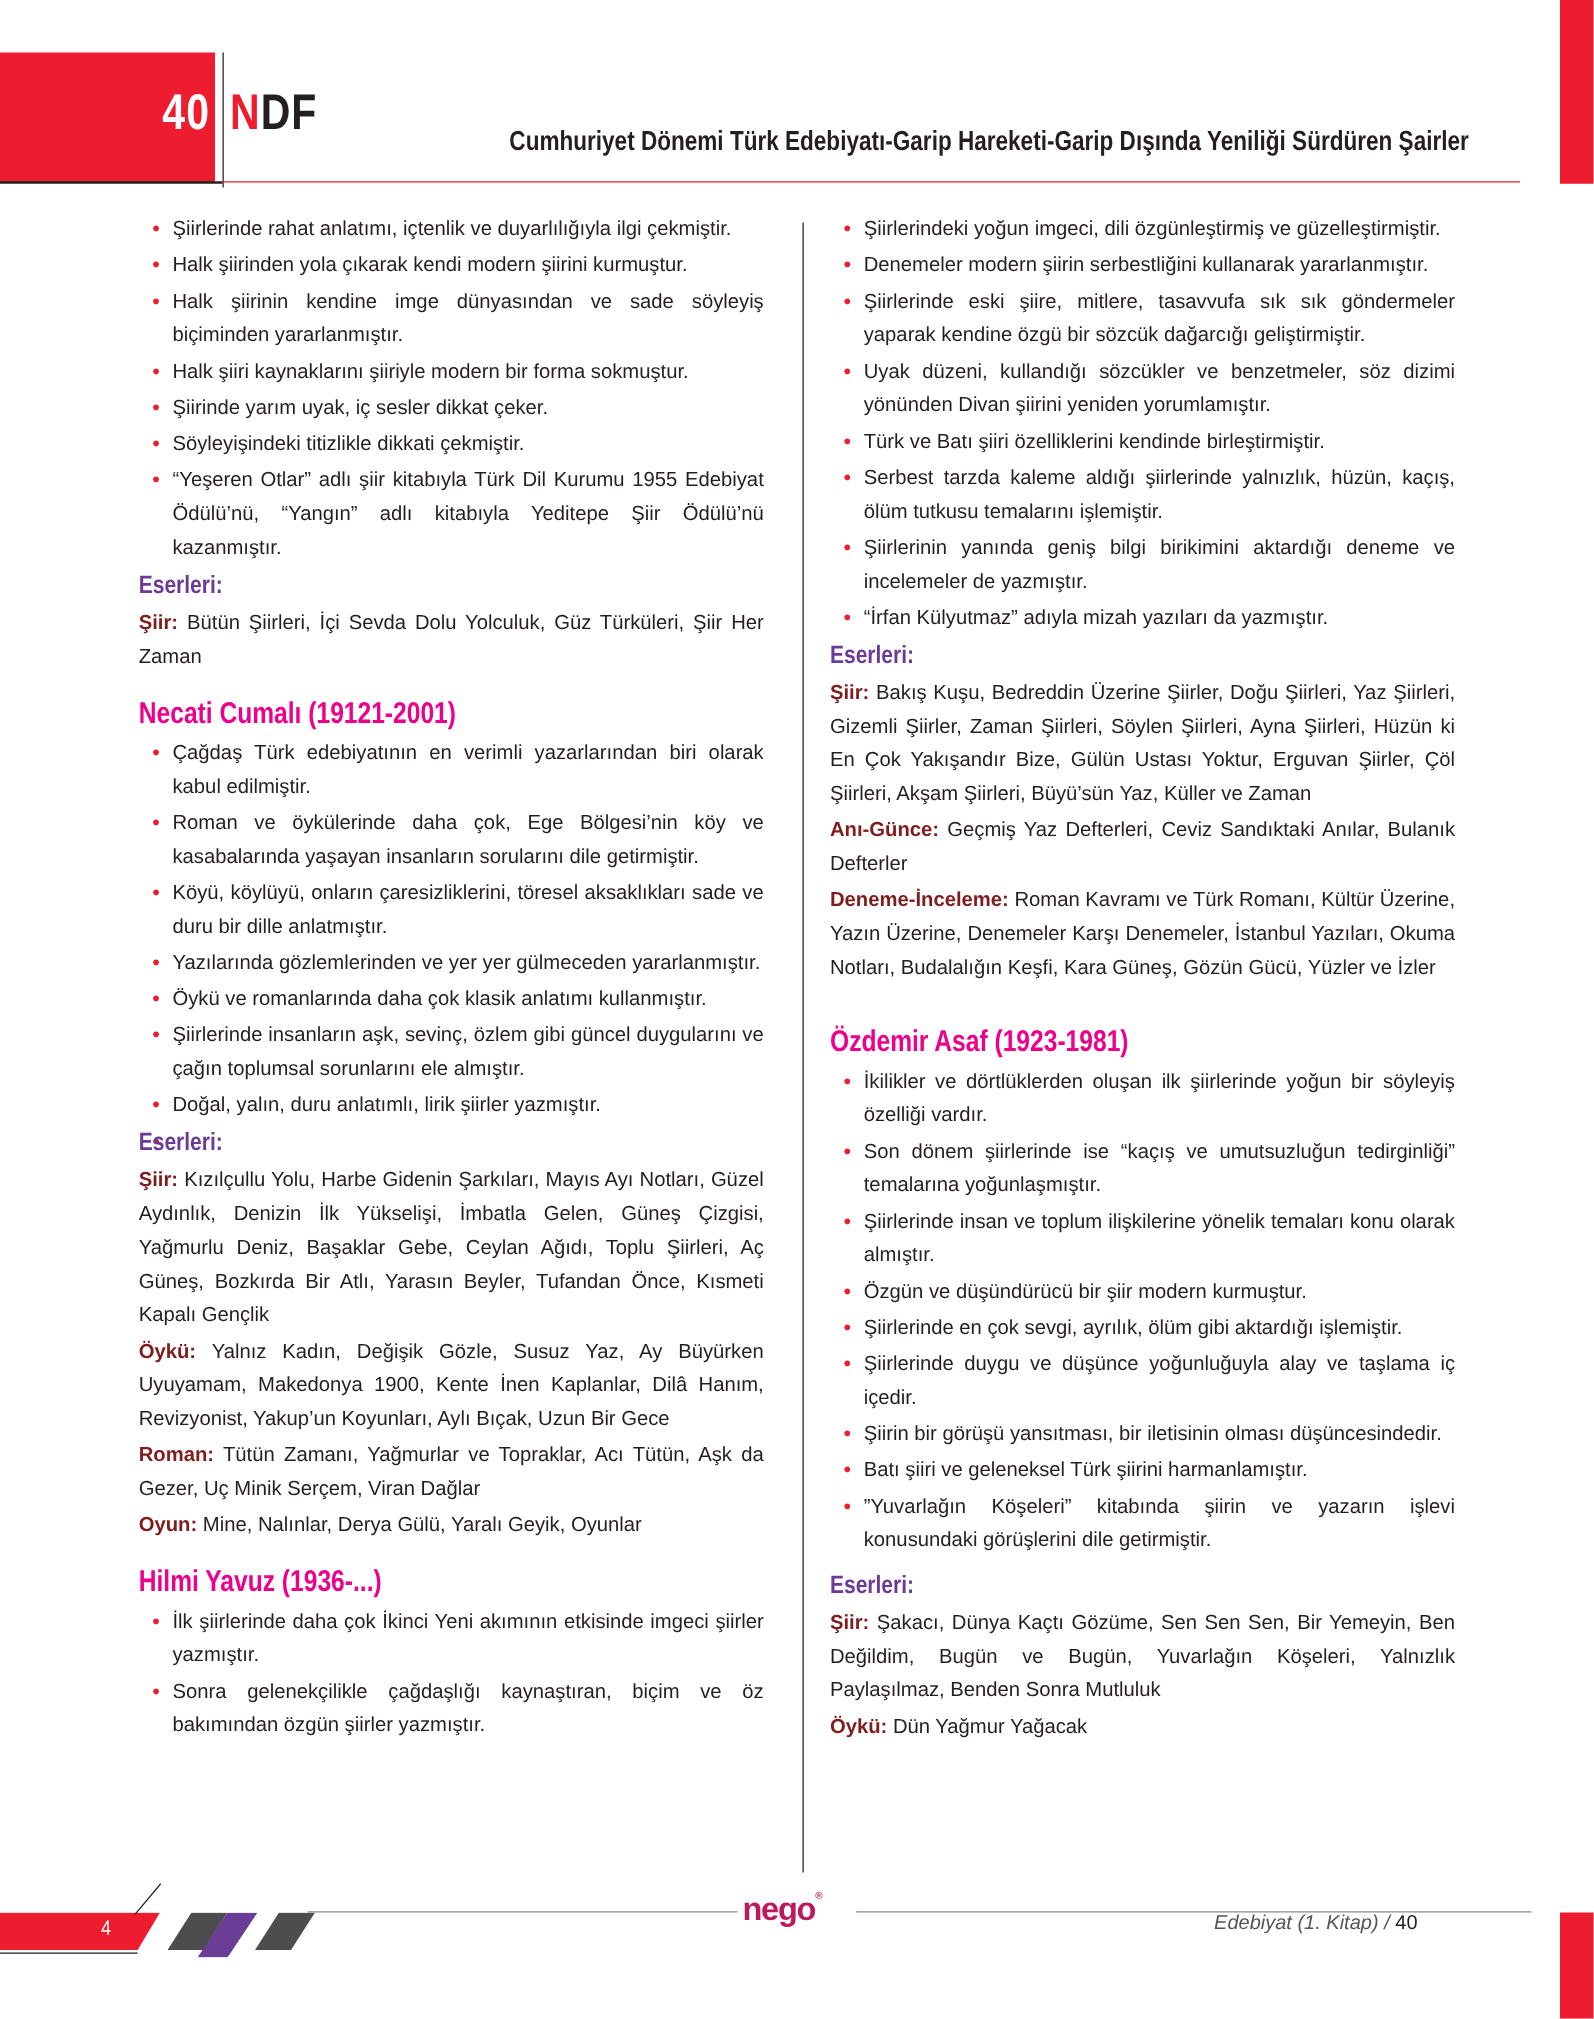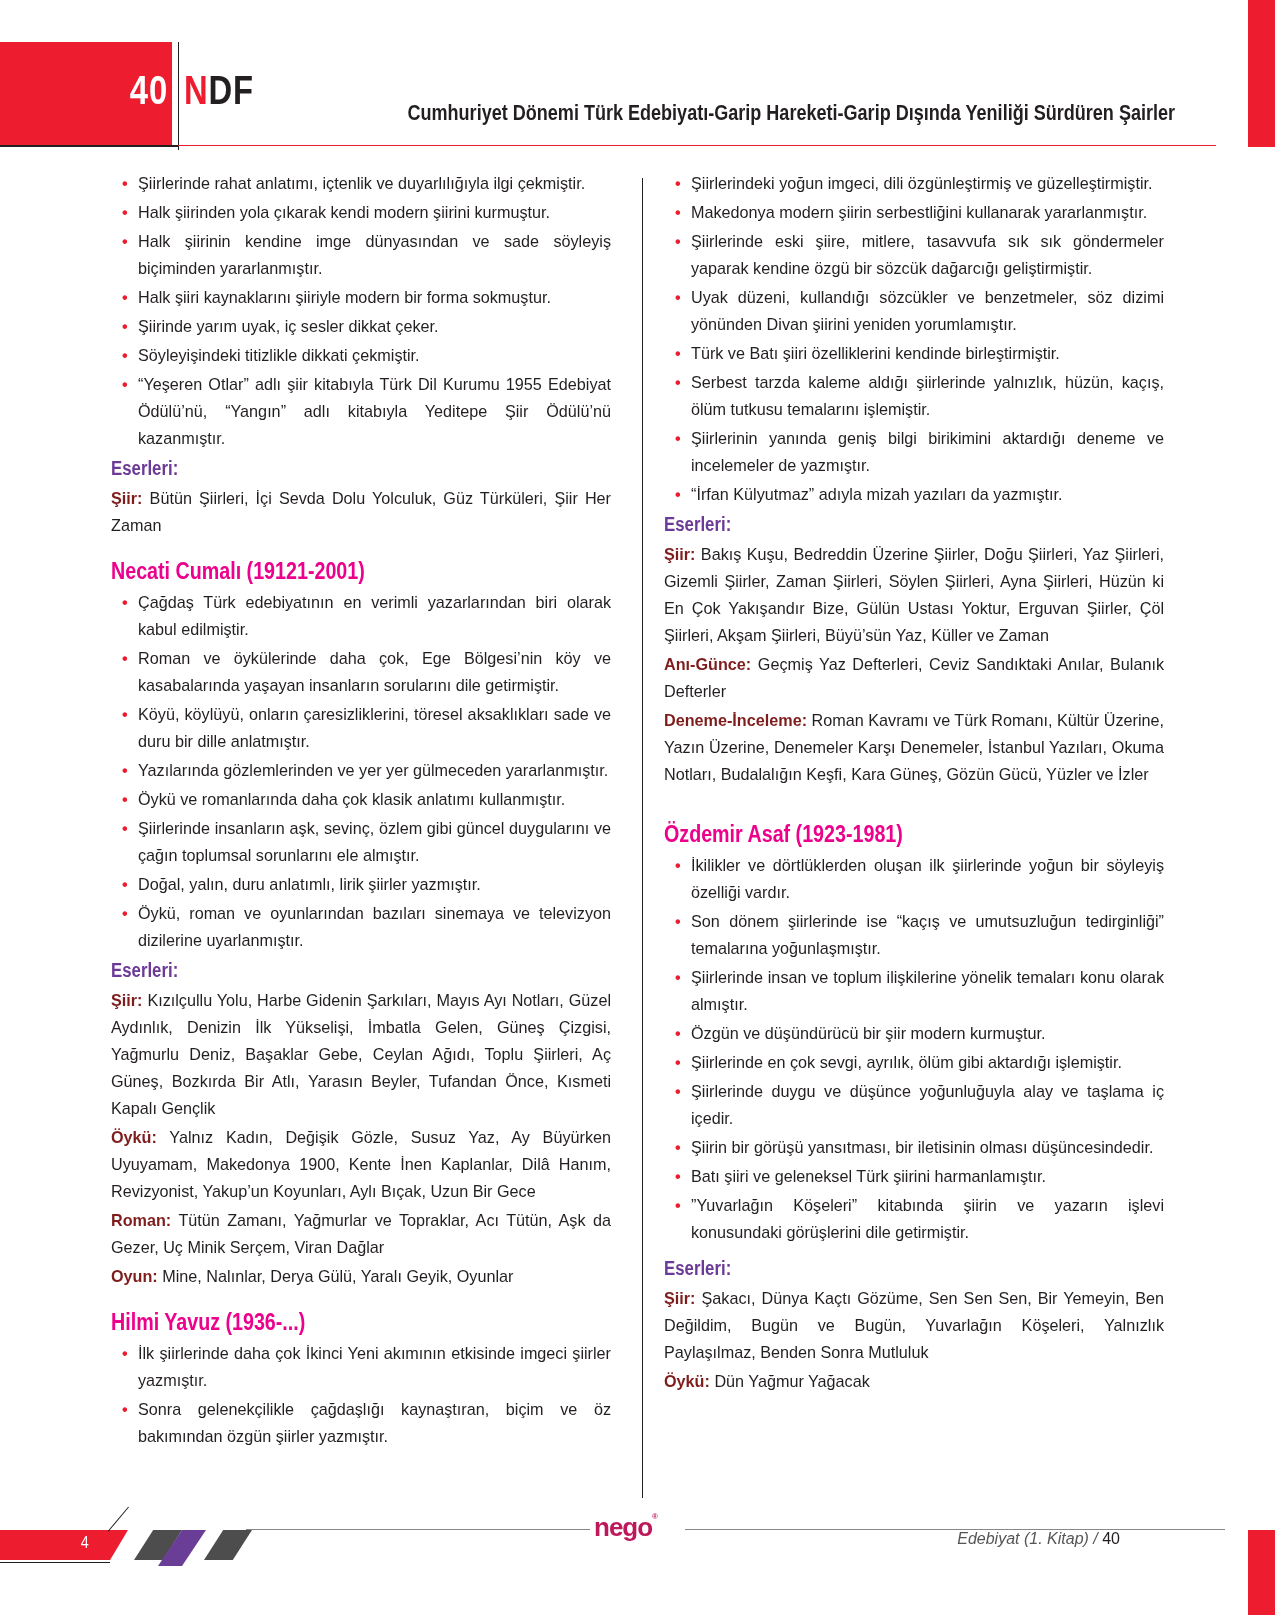--- a/index.html
+++ b/index.html
@@ -42,21 +42,21 @@
   .ftr-slash { position: absolute; left: 108px; top: 1531px; width: 32px; height: 1px; background: #231f20; transform: rotate(-50deg); transform-origin: left; }
   .ftr-stripe { position: absolute; top: 1530px; height: 30px; width: 48px; }
   .ftr-stripe.g1 { left: 134px; background: #4d4d4d; clip-path: polygon(40% 0, 100% 0, 60% 100%, 0 100%); }
   .ftr-stripe.p { left: 158px; background: #6a3d97; height: 36px; clip-path: polygon(50% 0, 100% 0, 50% 100%, 0 100%); }
   .ftr-stripe.g2 { left: 204px; background: #4d4d4d; clip-path: polygon(40% 0, 100% 0, 60% 100%, 0 100%); }
   .ftr-line { position: absolute; top: 1529px; height: 1px; background: #888; }
   .ftr-line.l1 { left: 246px; width: 344px; }
   .ftr-line.l2 { left: 685px; width: 540px; }
   .ftr-logo { position: absolute; left: 594px; top: 1512px; font-size: 26px; font-weight: bold; color: #be185d; letter-spacing: -1px; }
   .ftr-logo sup { font-size: 8px; vertical-align: top; }
-  .ftr-book { position: absolute; right: 155px; top: 1530px; font-size: 16px; color: #555; }
+  .ftr-book { position: absolute; right: 141px; top: 1530px; font-size: 16px; color: #555; }
   .ftr-book i { font-style: italic; }
   .ftr-book b { font-style: normal; font-weight: normal; color: #231f20; }
   .ftr-side-red { position: absolute; right: 0; top: 1530px; width: 27px; height: 85px; background: #ed1c2e; }
 </style>
 </head>
 <body>
 
 <div class="hdr-side-red"></div>
 <div class="hdr-red"></div>
 <div class="hdr-num">40</div>
@@ -83,39 +83,39 @@
 
   <div class="author">Necati Cumalı (19121-2001)</div>
   <ul class="bullets">
     <li><span class="dot">•</span><span>Çağdaş Türk edebiyatının en verimli yazarlarından biri olarak kabul edilmiştir.</span></li>
     <li><span class="dot">•</span><span>Roman ve öykülerinde daha çok, Ege Bölgesi’nin köy ve kasabalarında yaşayan insanların sorularını dile getirmiştir.</span></li>
     <li><span class="dot">•</span><span>Köyü, köylüyü, onların çaresizliklerini, töresel aksaklıkları sade ve duru bir dille anlatmıştır.</span></li>
     <li><span class="dot">•</span><span>Yazılarında gözlemlerinden ve yer yer gülmeceden yararlanmıştır.</span></li>
     <li><span class="dot">•</span><span>Öykü ve romanlarında daha çok klasik anlatımı kullanmıştır.</span></li>
     <li><span class="dot">•</span><span>Şiirlerinde insanların aşk, sevinç, özlem gibi güncel duygularını ve çağın toplumsal sorunlarını ele almıştır.</span></li>
     <li><span class="dot">•</span><span>Doğal, yalın, duru anlatımlı, lirik şiirler yazmıştır.</span></li>
-    <li><span class="dot">•</span><span>Öykü, roman ve oyunlarından bazıları sinemaya ve televizyon dizilerine uyarlanmıştır.</span></li>
+    <li><span class="dot">•</span></li>
   </ul>
   <div class="eserleri">Eserleri:</div>
   <p class="work"><span class="label">Şiir:</span> <span>Kızılçullu Yolu, Harbe Gidenin Şarkıları, Mayıs Ayı Notları, Güzel Aydınlık, Denizin İlk Yükselişi, İmbatla Gelen, Güneş Çizgisi, Yağmurlu Deniz, Başaklar Gebe, Ceylan Ağıdı, Toplu Şiirleri, Aç Güneş, Bozkırda Bir Atlı, Yarasın Beyler, Tufandan Önce, Kısmeti Kapalı Gençlik</span></p>
   <p class="work"><span class="label">Öykü:</span> <span>Yalnız Kadın, Değişik Gözle, Susuz Yaz, Ay Büyürken Uyuyamam, Makedonya 1900, Kente İnen Kaplanlar, Dilâ Hanım, Revizyonist, Yakup’un Koyunları, Aylı Bıçak, Uzun Bir Gece</span></p>
   <p class="work"><span class="label">Roman:</span> <span>Tütün Zamanı, Yağmurlar ve Topraklar, Acı Tütün, Aşk da Gezer, Uç Minik Serçem, Viran Dağlar</span></p>
   <p class="work"><span class="label">Oyun:</span> <span>Mine, Nalınlar, Derya Gülü, Yaralı Geyik, Oyunlar</span></p>
 
   <div class="author">Hilmi Yavuz (1936-...)</div>
   <ul class="bullets">
     <li><span class="dot">•</span><span>İlk şiirlerinde daha çok İkinci Yeni akımının etkisinde imgeci şiirler yazmıştır.</span></li>
     <li><span class="dot">•</span><span>Sonra gelenekçilikle çağdaşlığı kaynaştıran, biçim ve öz bakımından özgün şiirler yazmıştır.</span></li>
   </ul>
 </div>
 
 <div class="col col-right">
   <ul class="bullets">
     <li><span class="dot">•</span><span>Şiirlerindeki yoğun imgeci, dili özgünleştirmiş ve güzelleştirmiştir.</span></li>
-    <li><span class="dot">•</span><span>Makedonya modern şiirin serbestliğini kullanarak yararlanmıştır.</span></li>
+    <li><span class="dot">•</span><span>Denemeler modern şiirin serbestliğini kullanarak yararlanmıştır.</span></li>
     <li><span class="dot">•</span><span>Şiirlerinde eski şiire, mitlere, tasavvufa sık sık göndermeler yaparak kendine özgü bir sözcük dağarcığı geliştirmiştir.</span></li>
     <li><span class="dot">•</span><span>Uyak düzeni, kullandığı sözcükler ve benzetmeler, söz dizimi yönünden Divan şiirini yeniden yorumlamıştır.</span></li>
     <li><span class="dot">•</span><span>Türk ve Batı şiiri özelliklerini kendinde birleştirmiştir.</span></li>
     <li><span class="dot">•</span><span>Serbest tarzda kaleme aldığı şiirlerinde yalnızlık, hüzün, kaçış, ölüm tutkusu temalarını işlemiştir.</span></li>
     <li><span class="dot">•</span><span>Şiirlerinin yanında geniş bilgi birikimini aktardığı deneme ve incelemeler de yazmıştır.</span></li>
     <li><span class="dot">•</span><span>“İrfan Külyutmaz” adıyla mizah yazıları da yazmıştır.</span></li>
   </ul>
   <div class="eserleri">Eserleri:</div>
   <p class="work"><span class="label">Şiir:</span> <span>Bakış Kuşu, Bedreddin Üzerine Şiirler, Doğu Şiirleri, Yaz Şiirleri, Gizemli Şiirler, Zaman Şiirleri, Söylen Şiirleri, Ayna Şiirleri, Hüzün ki En Çok Yakışandır Bize, Gülün Ustası Yoktur, Erguvan Şiirler, Çöl Şiirleri, Akşam Şiirleri, Büyü’sün Yaz, Küller ve Zaman</span></p>
   <p class="work"><span class="label">Anı-Günce:</span> <span>Geçmiş Yaz Defterleri, Ceviz Sandıktaki Anılar, Bulanık Defterler</span></p>

